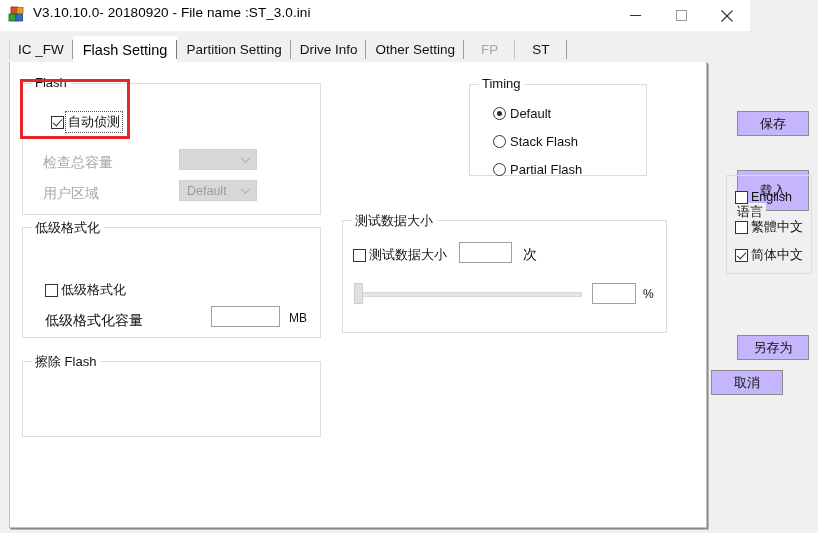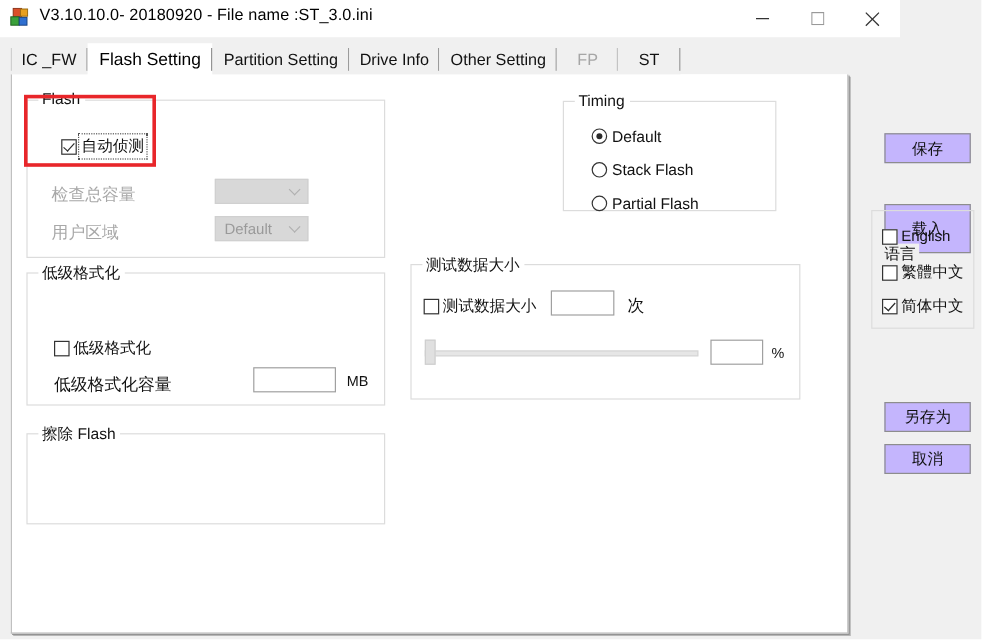--- a/index.html
+++ b/index.html
@@ -439,20 +439,20 @@
       </div>
       <div class="cb-row" style="left:8px; top:70px;">
         <span class="cb checked"></span>
         <span>简体中文</span>
       </div>
     </div>
 
     <div class="btn" style="left:737px; top:303px; width:72px; height:25px;">
       <span>另存为</span>
     </div>
-    <div class="btn" style="left:737px; top:338px; width:72px; height:25px;">
+    <div class="btn" style="left:711px; top:338px; width:72px; height:25px;">
       <span>取消</span>
     </div>
   </div>
 
   <div class="redbox" id="annotation-box" style="left: 20px; top: 79px; width: 110px; height: 60px; border-color: rgb(232, 38, 42);"></div>
 
 </div>
 
 </body></html>

